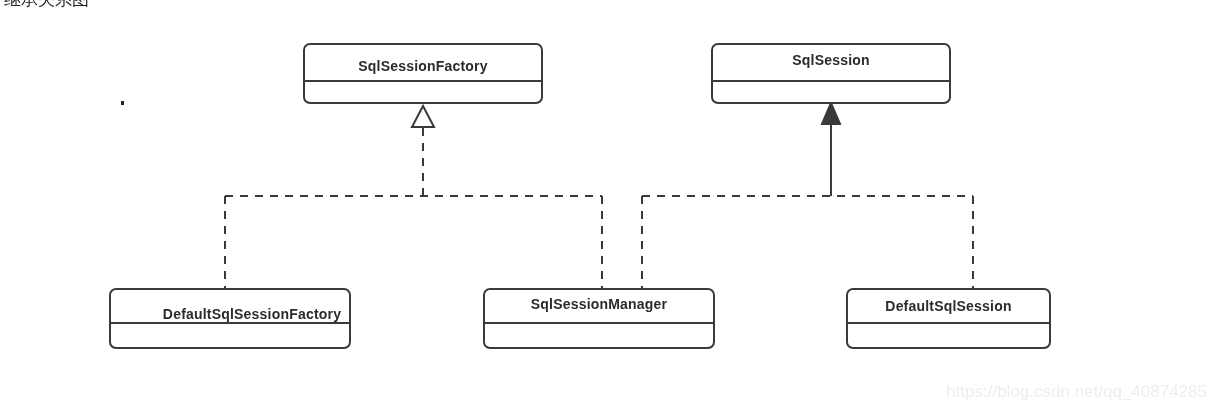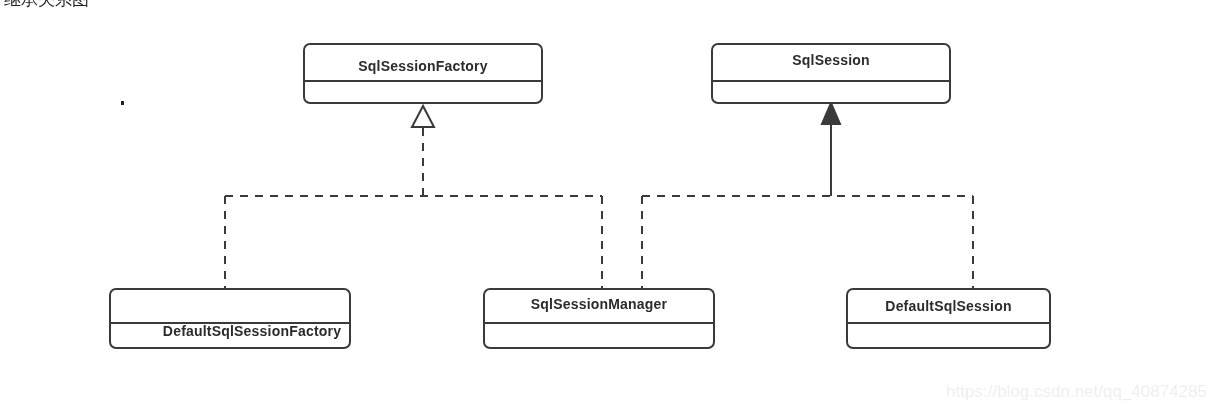--- a/index.html
+++ b/index.html
@@ -122,21 +122,21 @@
     <div class="uml-body" style="top: 37px; bottom: 0px;"></div>
   </div>
 
   <div class="uml-box" id="box-1" style="left: 711px; top: 43px; width: 240px; height: 61px;">
     <div class="uml-title" style="top: 0px; height: 29px;">SqlSession</div>
     <div class="uml-divider" style="top: 35px;"></div>
     <div class="uml-body" style="top: 37px; bottom: 0px;"></div>
   </div>
 
   <div class="uml-box" id="box-2" style="left: 109px; top: 288px; width: 242px; height: 61px;">
-    <div class="uml-title" style="top: 17px; height: 47px; margin-left: 44px;">DefaultSqlSessionFactory</div>
+    <div class="uml-title" style="top: 0px; height: 47px; margin-left: 44px;">DefaultSqlSessionFactory</div>
     <div class="uml-divider" style="top: 32px;"></div>
     <div class="uml-body" style="top: 34px; bottom: 0px;"></div>
   </div>
 
   <div class="uml-box" id="box-3" style="left: 483px; top: 288px; width: 232px; height: 61px;">
     <div class="uml-title" style="top: 0px; height: 27px;">SqlSessionManager</div>
     <div class="uml-divider" style="top: 32px;"></div>
     <div class="uml-body" style="top: 34px; bottom: 0px;"></div>
   </div>
 

